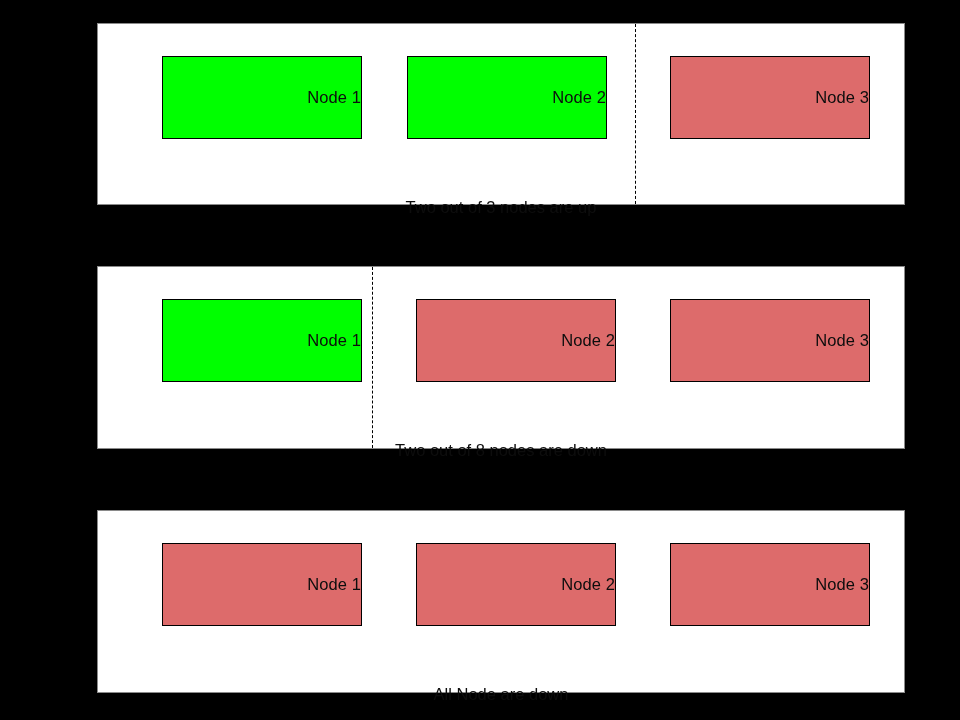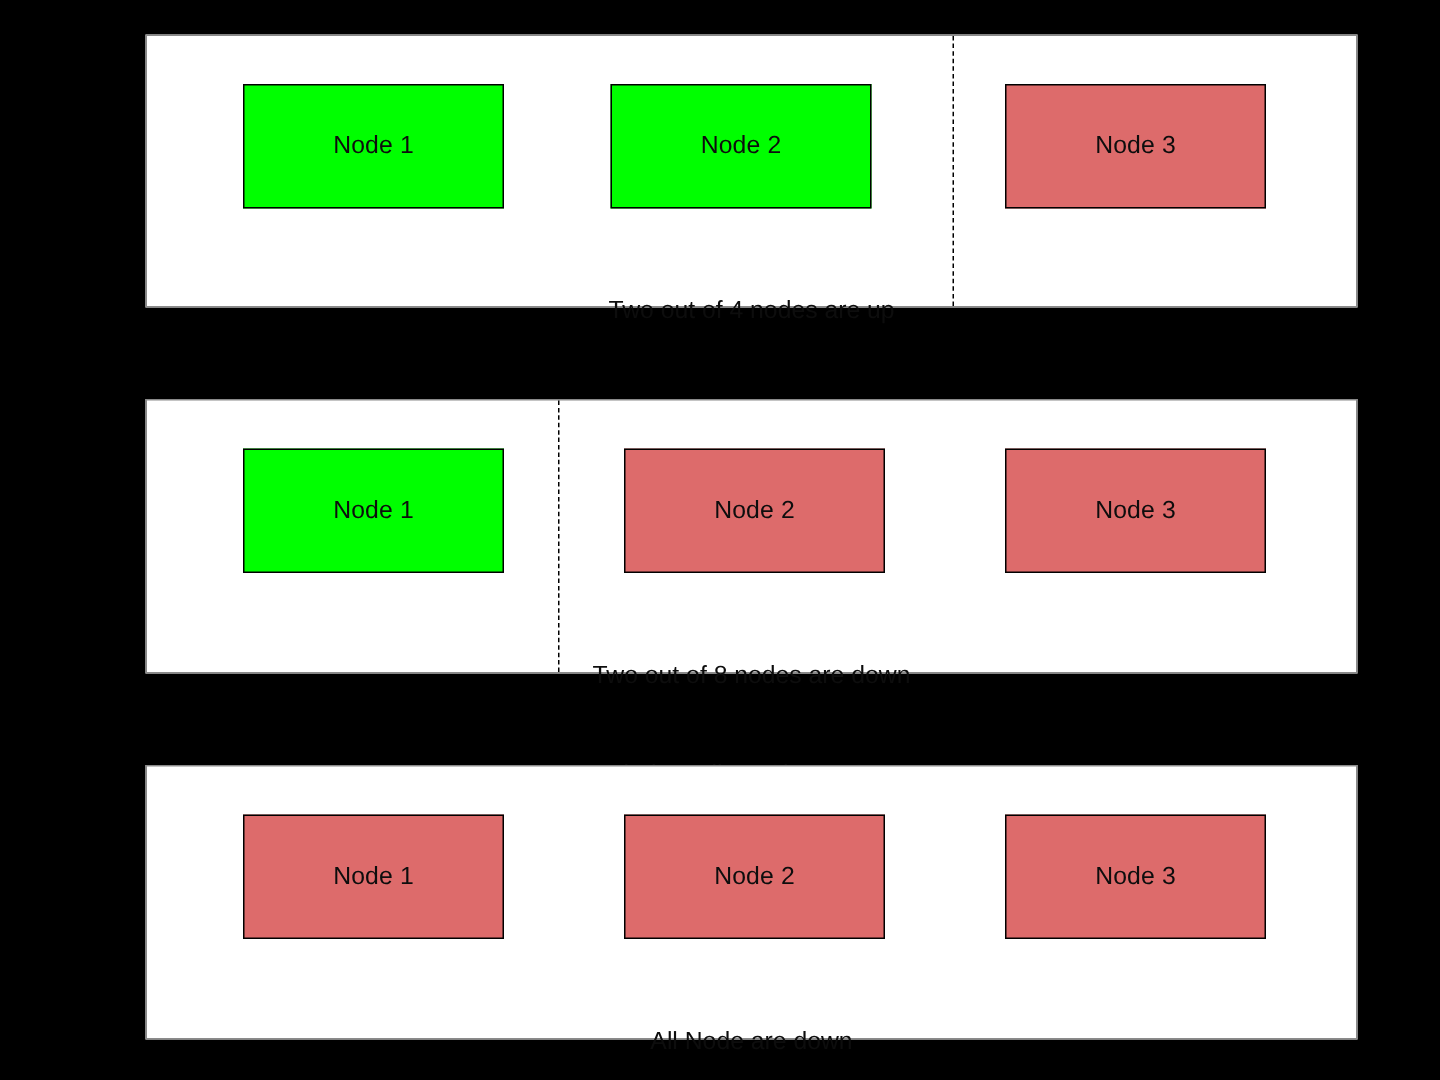--- a/index.html
+++ b/index.html
@@ -22,27 +22,27 @@
     box-sizing: border-box;
     left: 97px;
     width: 808px;
   }
   #panel-0 { top: 23px;  height: 182px; }
   #panel-1 { top: 266px; height: 183px; }
   #panel-2 { top: 510px; height: 183px; }
 
   .node-box {
     position: absolute;
-    width: 174px;
+    width: 200px;
     height: 83px;
     border: 1.6px solid #000000;
     box-sizing: border-box;
     display: flex;
     align-items: center;
-    justify-content: center;
+    justify-content: flex-end;
     top: 32px;
   }
   .node-label {
     font-size: 16.5px;
     color: #0d0d0d;
     line-height: 1;
     letter-spacing: 0.1px;
   }
 
   .divider {
@@ -76,21 +76,21 @@
     <span class="node-label">Node 1</span>
   </div>
   <div class="node-box" style="left: 309px; background-color: rgb(0, 255, 0);">
     <span class="node-label">Node 2</span>
   </div>
   <div class="node-box" style="left: 572px; background-color: rgb(221, 107, 107);">
     <span class="node-label">Node 3</span>
   </div>
   <div class="divider" style="left: 537px; display: block;"></div>
   <div class="caption">
-    <span class="caption-line">Two out of 4 nodes are up</span>
+    <span class="caption-line">Two out of 3 nodes are up</span>
     <span class="caption-line">, Majority Wins &amp; Cluster Runs</span>
   </div>
 </div>
 
 <div class="panel" id="panel-1">
   <div class="node-box" style="left: 64px; background-color: rgb(0, 255, 0);">
     <span class="node-label">Node 1</span>
   </div>
   <div class="node-box" style="left: 318px; background-color: rgb(221, 107, 107);">
     <span class="node-label">Node 2</span>

